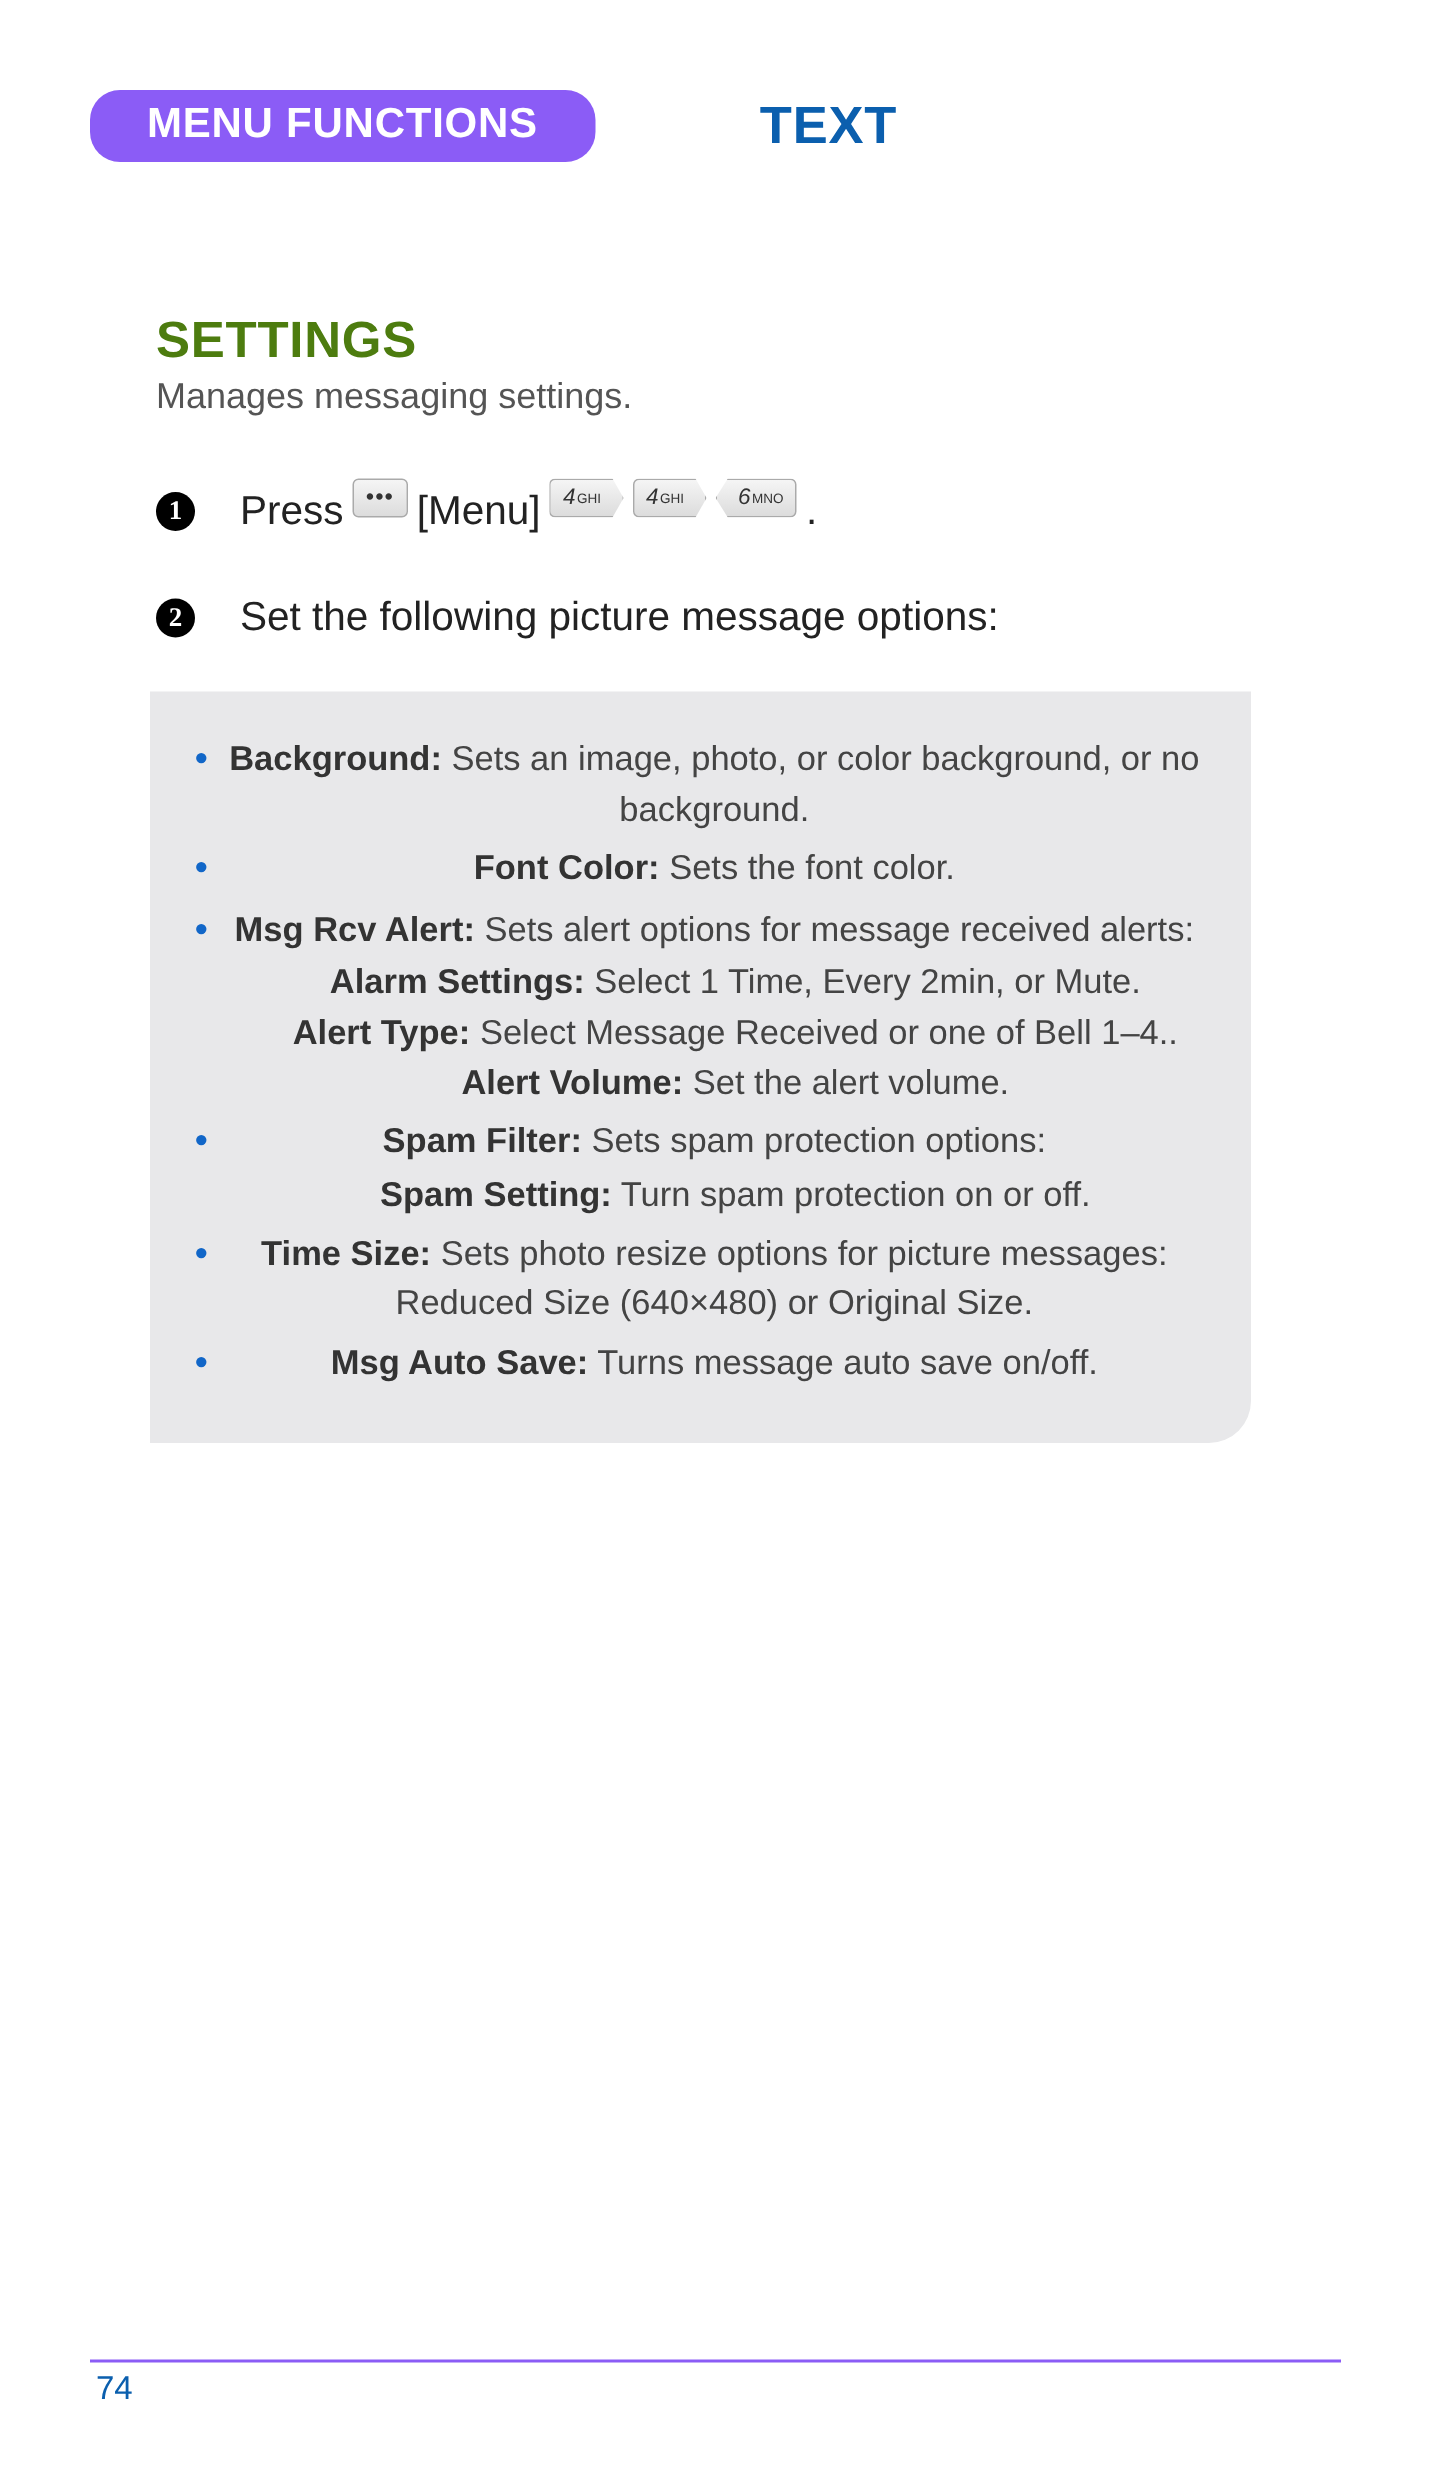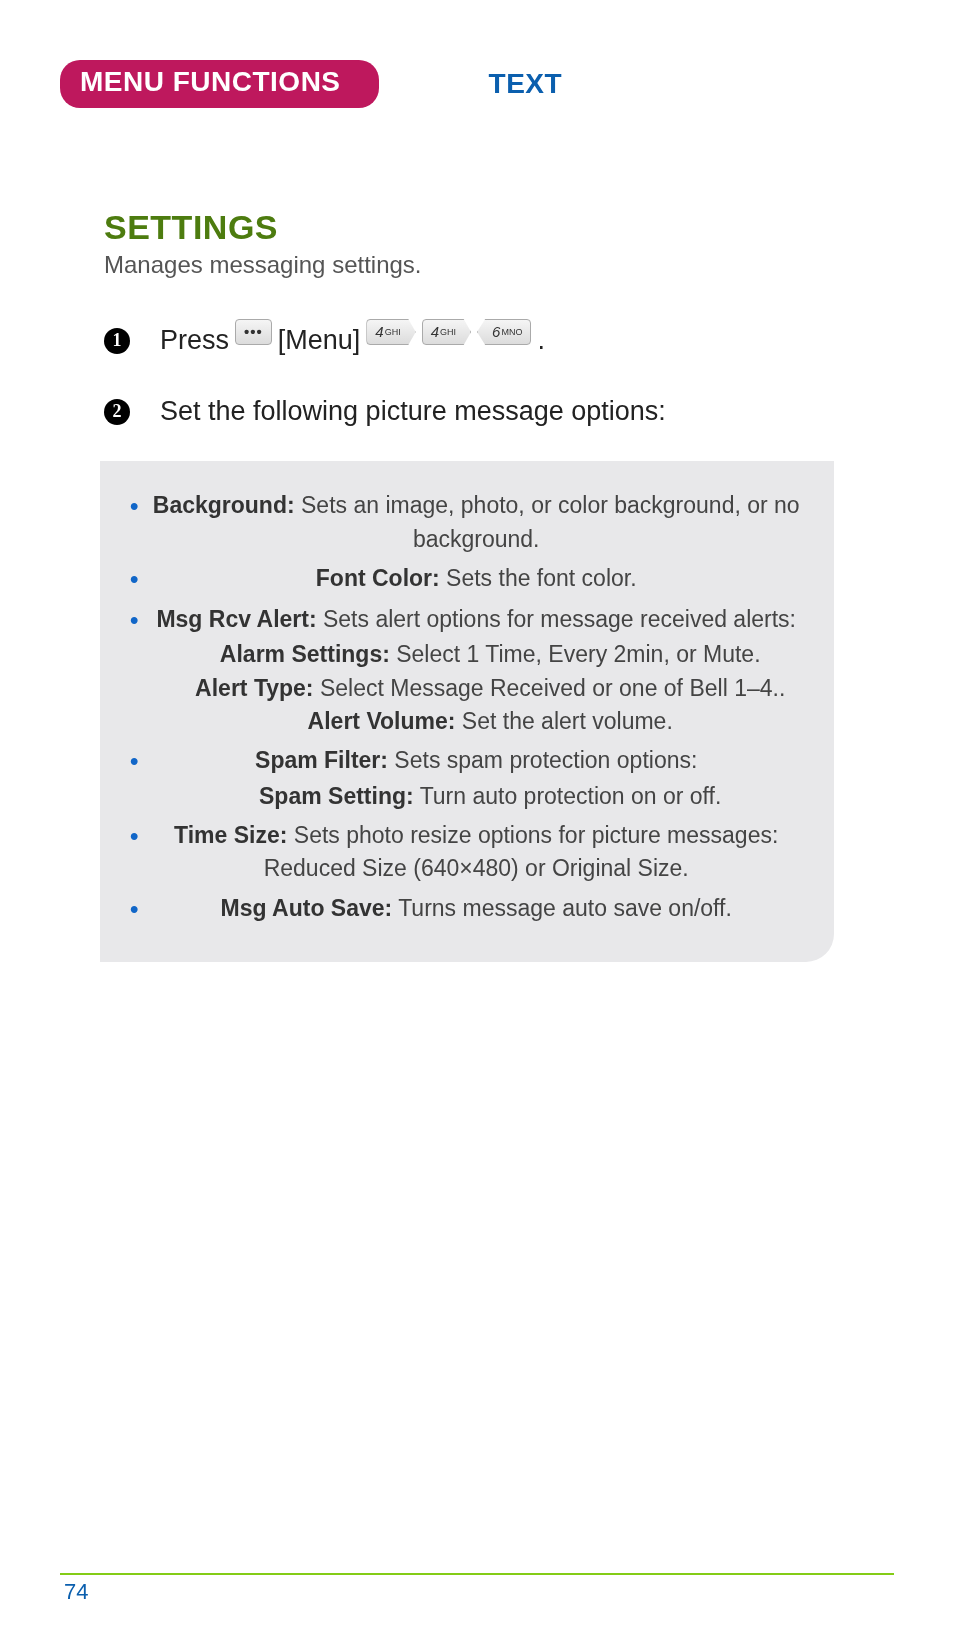--- a/index.html
+++ b/index.html
@@ -1,32 +1,32 @@
 <!DOCTYPE html>
 <html><head>
 <meta charset="utf-8">
 <style>
   * { box-sizing: border-box; margin: 0; padding: 0; }
   html, body { width: 954px; height: 1647px; background: #fff; font-family: "Segoe UI", "Helvetica Neue", Arial, sans-serif; color: #333; }
   .page { width: 954px; height: 1647px; position: relative; padding: 60px 60px 40px 60px; }
 
   .header-row { display: flex; align-items: center; gap: 50px; margin-bottom: 100px; }
   .header-pill {
-    background: #be185d;
+    background: #8b5cf6;
     color: #fff;
     font-weight: 700;
     font-size: 28px;
-    padding: 6px 38px 10px 20px;
+    padding: 6px 38px 10px 38px;
     border-radius: 20px;
     letter-spacing: 0.5px;
   }
   .header-section {
     color: #0b5fae;
     font-weight: 700;
-    font-size: 28px;
+    font-size: 35px;
     margin-left: 60px;
     letter-spacing: 0.5px;
   }
 
   .content { padding-left: 44px; padding-right: 60px; }
 
   .title { font-size: 34px; font-weight: 700; color: #4d7c0f; letter-spacing: 0.5px; }
   .subtitle { font-size: 24px; color: #555; margin-top: 4px; margin-bottom: 40px; }
 
   .step { display: flex; align-items: center; font-size: 27px; color: #222; margin-bottom: 28px; line-height: 1.6; }
@@ -74,21 +74,21 @@
   .opt-list { list-style: none; }
   .opt-item { display: flex; margin-bottom: 6px; font-size: 23px; line-height: 1.45; color: #444; }
   .opt-item .bullet { color: #1166c8; font-weight: 700; margin-right: 10px; flex-shrink: 0; font-size:24px; }
   .opt-item .body { flex: 1; text-align: center; }
   .opt-item .label { font-weight: 700; color: #333; }
   .sub-block { margin-left: 28px; margin-top: 2px; }
   .sub-block div { font-size: 23px; line-height: 1.45; color: #444; }
   .sub-block .label { font-weight: 700; color: #333; }
 
   .footer { position: absolute; left: 60px; right: 60px; bottom: 42px; }
-  .footer-line { border-top: 2px solid #84cc16; padding-top: 4px; }
+  .footer-line { border-top: 2px solid #8b5cf6; padding-top: 4px; }
   .page-num { color: #0b5fae; font-size: 22px; font-weight: 500; padding-left: 4px; }
 </style>
 </head>
 <body>
 
 <div class="page">
 
   <div class="header-row">
     <div class="header-pill">MENU FUNCTIONS</div>
     <div class="header-section">TEXT</div>
@@ -149,21 +149,21 @@
                 <div><span class="label">Alert Type:</span><span> Select Message Received or one of Bell 1–4..</span></div>
                 <div><span class="label">Alert Volume:</span><span> Set the alert volume.</span></div>
               </div>
             </div>
           </li>
           <li class="opt-item">
             <span class="bullet">•</span>
             <div class="body">
               <div><span class="label">Spam Filter:</span><span> Sets spam protection options:</span></div>
               <div class="sub-block">
-                <div><span class="label">Spam Setting:</span><span> Turn auto protection on or off.</span></div>
+                <div><span class="label">Spam Setting:</span><span> Turn spam protection on or off.</span></div>
               </div>
             </div>
           </li>
           <li class="opt-item">
             <span class="bullet">•</span>
             <div class="body">
               <div><span class="label">Time Size:</span><span> Sets photo resize options for picture messages: Reduced Size (640×480) or Original Size.</span></div>
             </div>
           </li>
           <li class="opt-item">

